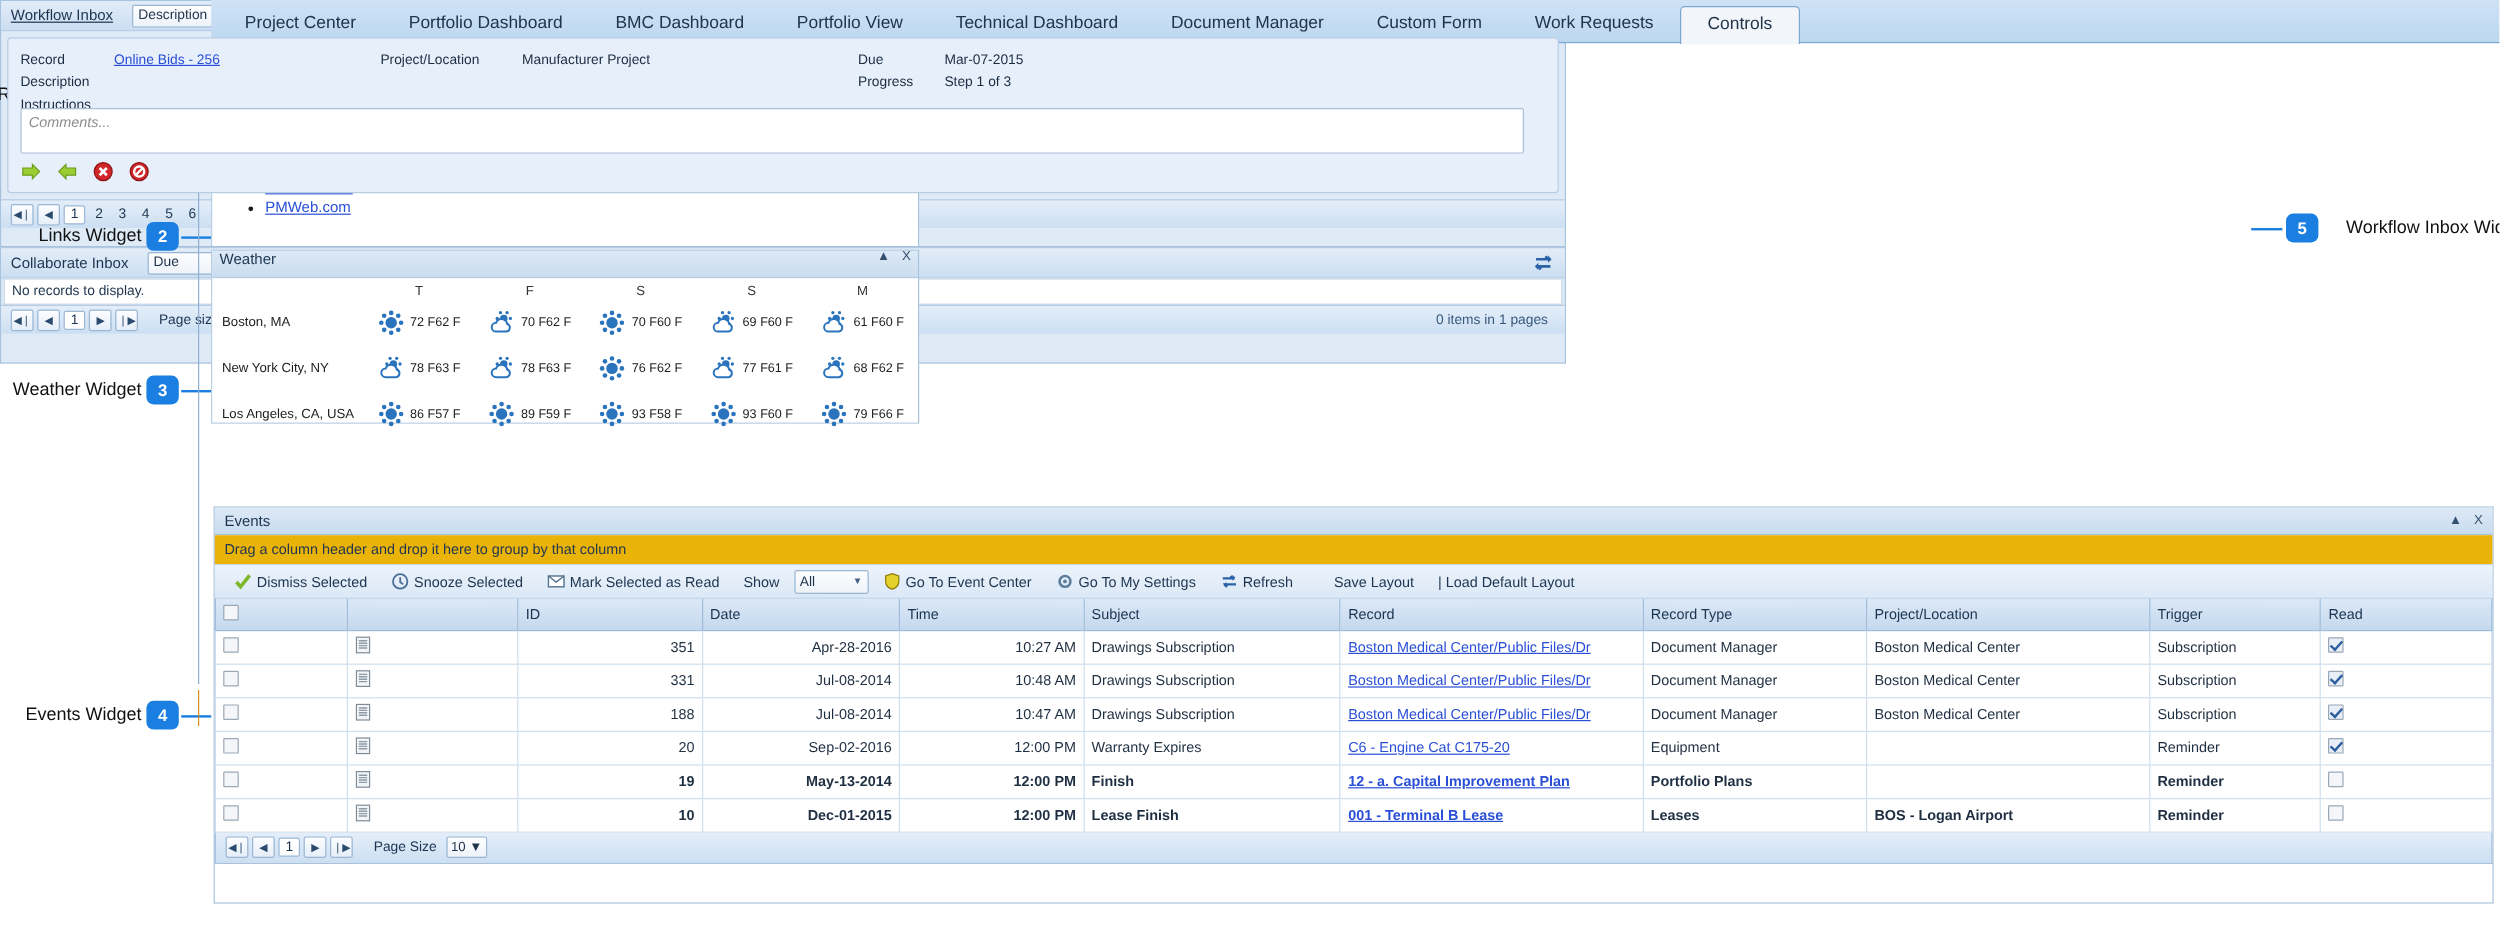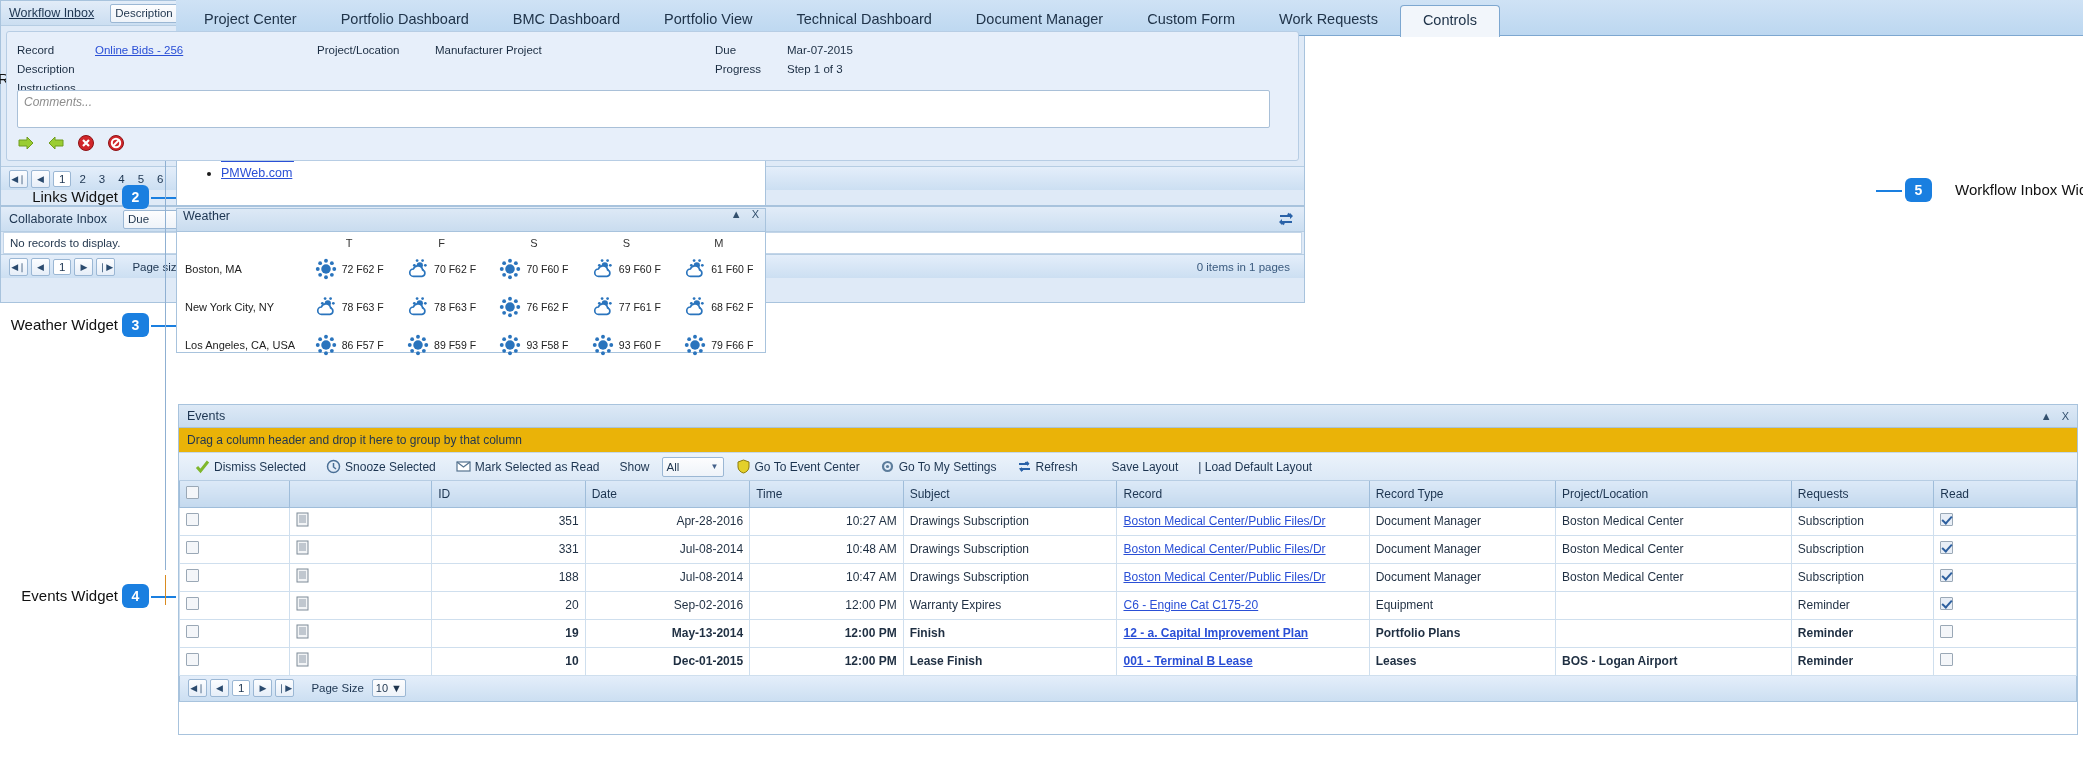--- a/index.html
+++ b/index.html
@@ -137,21 +137,21 @@
   #collab-widget { left: 773px; top: 253px; width: 1305px; height: 97px;
                    border: 1px solid #a8c3dd; background: #dfeaf7; }
   .collab-empty {
     background: #fff; border: 1px solid #c3d5e8; margin: 0 2px;
     height: 22px; display: flex; align-items: center; padding-left: 6px;
     font-size: 11.5px; color: #24384f;
   }
   .pg-right { margin-left: auto; font-size: 11.5px; color: #3a5a7e; padding-right: 6px; }
 
   
-  #events-widget { left: 178px; top: 404px; width: 1900px; height: 331px; }
+  #events-widget { left: 178px; top: 422px; width: 1900px; height: 331px; }
   .ev-hd {
     height: 23px; background: linear-gradient(#dde9f6, #c9dcef);
     border-bottom: 1px solid #a8c3dd; display: flex; align-items: center;
     padding: 0 8px; font-size: 12.5px; color: #1c3450;
   }
   .ev-group {
     height: 25px; background: #eab308; border-bottom: 1px solid #c5d8ea;
     display: flex; align-items: center; padding-left: 8px;
     font-size: 12px; color: #24384f;
   }
@@ -801,21 +801,21 @@
         <tr id="ev-head">
           <th><span class="chk"></span></th>
           <th></th>
           <th>ID</th>
           <th>Date</th>
           <th>Time</th>
           <th>Subject</th>
           <th>Record</th>
           <th>Record Type</th>
           <th>Project/Location</th>
-          <th>Requests</th>
+          <th>Trigger</th>
           <th>Read</th>
         </tr>
       </thead>
     <tbody id="ev-body">
         <tr>
           <td class=""><span class="chk"></span></td>
           <td><span class="doc-ic"><svg viewBox="0 0 13 15" width="13" height="15">
                 <rect x="1" y="1" width="11" height="13" fill="#f2f4f6" stroke="#7e8b98"></rect>
                 <path d="M3 4 h7 M3 6 h7 M3 8 h7 M3 10 h7" stroke="#8d9aa7" stroke-width="1.2"></path>
               </svg></span></td>

